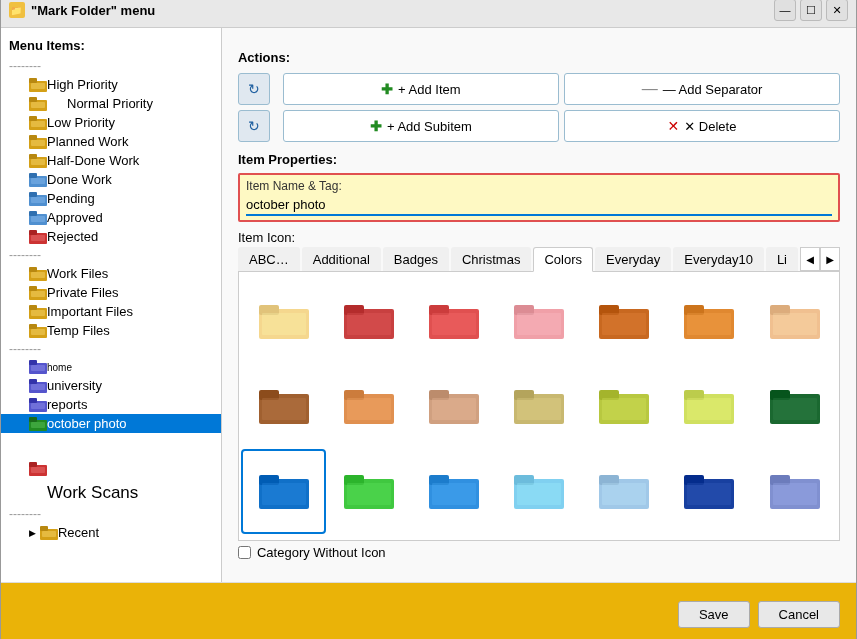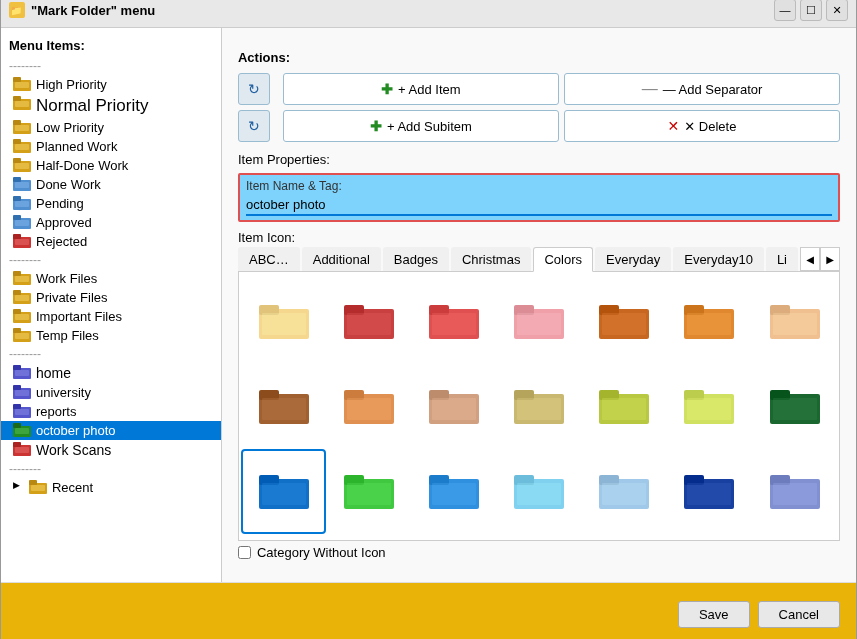--- a/index.html
+++ b/index.html
@@ -68,23 +68,23 @@
       padding: 6px 8px 4px 8px;
       font-size: 13px;
     }
     .sidebar-divider {
       color: #999;
       padding: 2px 8px;
       font-size: 12px;
     }
     .sidebar-item {
       display: flex;
-      padding: 2px 8px 2px 12px;
-      cursor: pointer;
-      gap: 5px;
+      align-items: center;
+      padding: 2px 8px 2px 28px;
+      cursor: pointer;
       white-space: nowrap;
     }
     .sidebar-item.selected {
       background: #0078d7;
       color: white;
     }
     .right-panel {
       flex: 1;
       padding: 22px 16px;
       display: flex;
@@ -120,28 +120,28 @@
       cursor: pointer;
       display: flex; align-items: center; justify-content: center;
       gap: 5px;
       font-size: 13px;
     }
     .btn-plus { color: #228B22; font-size: 14px; font-weight: bold; }
     .btn-minus { color: #888; font-size: 16px; }
     .btn-x { color: #cc0000; font-size: 14px; }
     .item-properties {}
     .item-props-title {
-      font-weight: 400;
+      font-weight: 700;
       margin-bottom: 6px;
     }
     .name-tag-box {
       border: 2px solid #e05050;
       border-radius: 2px;
       padding: 4px 6px;
-      background: #7dd3fc;
+      background: #fef9c3;
       margin-bottom: 8px;
     }
     .name-tag-label {
       font-size: 12px;
       color: #333;
       margin-bottom: 2px;
     }
     .name-tag-input {
       width: 100%;
       border: none;
@@ -261,21 +261,21 @@
             <span style="font-size: 13px;">High Priority</span>
           </div>
           <div class="sidebar-item">
             <span>
               <svg width="18" height="14" viewBox="0 0 18 14" style="display:block">
       <rect x="0" y="3" width="18" height="11" rx="1" fill="#d4a017"></rect>
       <rect x="0" y="0" width="8" height="5" rx="1" fill="#b88810"></rect>
       <rect x="2" y="5" width="14" height="6" rx="1" fill="#ffe080" opacity="0.4"></rect>
     </svg>
             </span>
-            <span style="font-size: 17px;">Normal Priority</span>
+            <span style="font-size: 13px; margin-left: 20px;">Normal Priority</span>
           </div>
           <div class="sidebar-item">
             <span>
               <svg width="18" height="14" viewBox="0 0 18 14" style="display:block">
       <rect x="0" y="3" width="18" height="11" rx="1" fill="#d4a017"></rect>
       <rect x="0" y="0" width="8" height="5" rx="1" fill="#b88810"></rect>
       <rect x="2" y="5" width="14" height="6" rx="1" fill="#ffe080" opacity="0.4"></rect>
     </svg>
             </span>
             <span style="font-size: 13px;">Low Priority</span>
@@ -383,21 +383,21 @@
           </div>
           <div class="sidebar-divider">--------</div>
           <div class="sidebar-item">
             <span>
               <svg width="18" height="14" viewBox="0 0 18 14" style="display:block">
       <rect x="0" y="3" width="18" height="11" rx="1" fill="#5555cc"></rect>
       <rect x="0" y="0" width="8" height="5" rx="1" fill="#3333aa"></rect>
       <rect x="2" y="5" width="14" height="6" rx="1" fill="#9999ee" opacity="0.4"></rect>
     </svg>
             </span>
-            <span style="font-size: 14px;">home</span>
+            <span style="font-size: 10px;">home</span>
           </div>
           <div class="sidebar-item">
             <span>
               <svg width="18" height="14" viewBox="0 0 18 14" style="display:block">
       <rect x="0" y="3" width="18" height="11" rx="1" fill="#5555cc"></rect>
       <rect x="0" y="0" width="8" height="5" rx="1" fill="#3333aa"></rect>
       <rect x="2" y="5" width="14" height="6" rx="1" fill="#9999ee" opacity="0.4"></rect>
     </svg>
             </span>
             <span style="font-size: 13px;">university</span>
@@ -423,21 +423,21 @@
             <span style="font-size: 13px;">october photo</span>
           </div>
           <div class="sidebar-item">
             <span>
               <svg width="18" height="14" viewBox="0 0 18 14" style="display:block">
       <rect x="0" y="3" width="18" height="11" rx="1" fill="#cc3333"></rect>
       <rect x="0" y="0" width="8" height="5" rx="1" fill="#aa2222"></rect>
       <rect x="2" y="5" width="14" height="6" rx="1" fill="#ee8080" opacity="0.4"></rect>
     </svg>
             </span>
-            <span style="font-size: 14px;">Work Scans</span>
+            <span style="font-size: 17px; margin-top: 48px;">Work Scans</span>
           </div>
           <div class="sidebar-divider">--------</div>
           <div class="sidebar-item">
             <span style="font-size: 9px; margin-right: 4px;">▶</span>
             <span>
               <svg width="18" height="14" viewBox="0 0 18 14" style="display:block">
       <rect x="0" y="3" width="18" height="11" rx="1" fill="#d4a017"></rect>
       <rect x="0" y="0" width="8" height="5" rx="1" fill="#b88810"></rect>
       <rect x="2" y="5" width="14" height="6" rx="1" fill="#ffe080" opacity="0.4"></rect>
     </svg>

